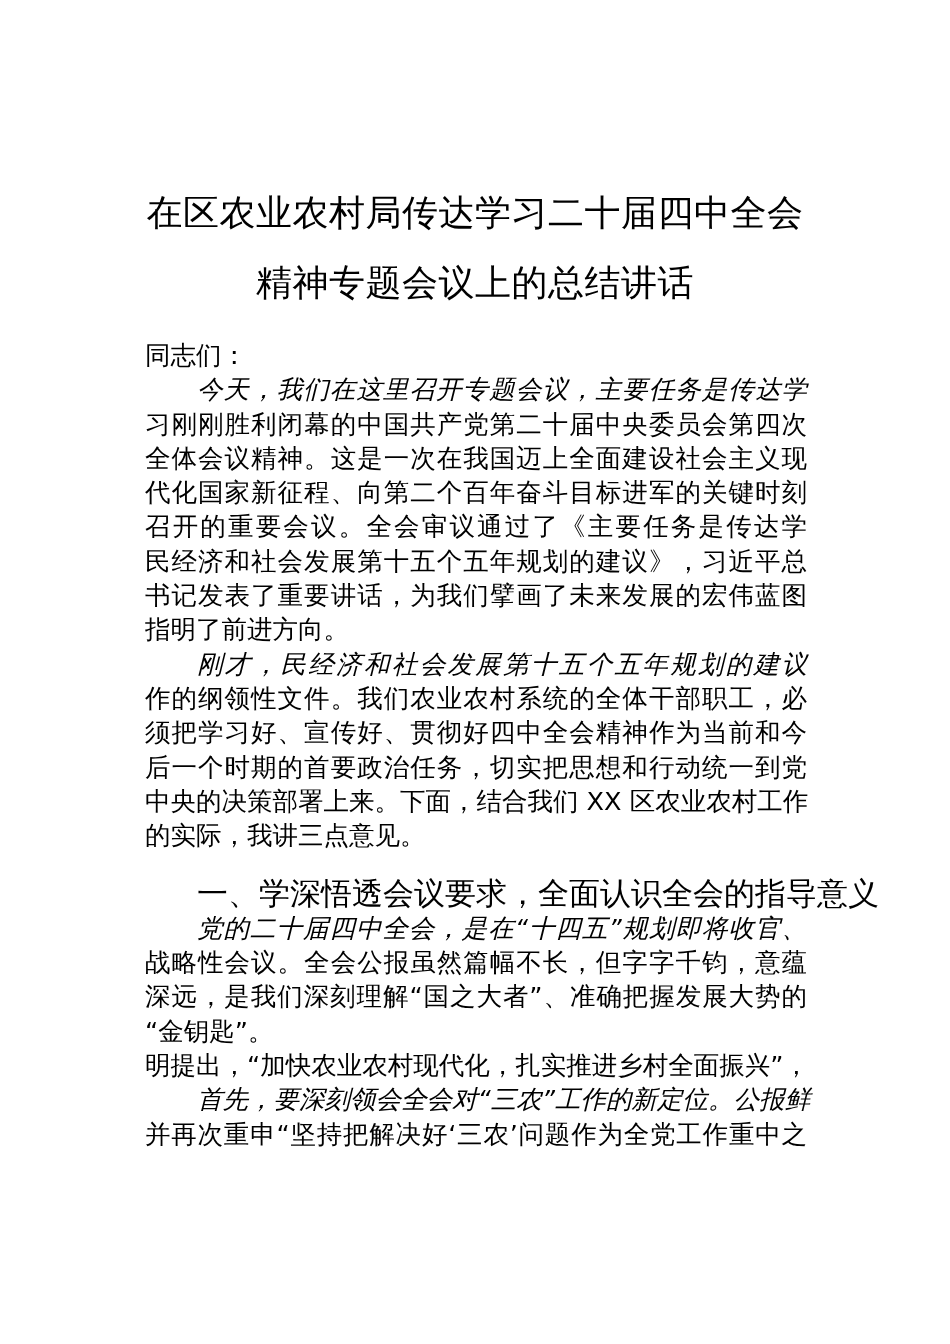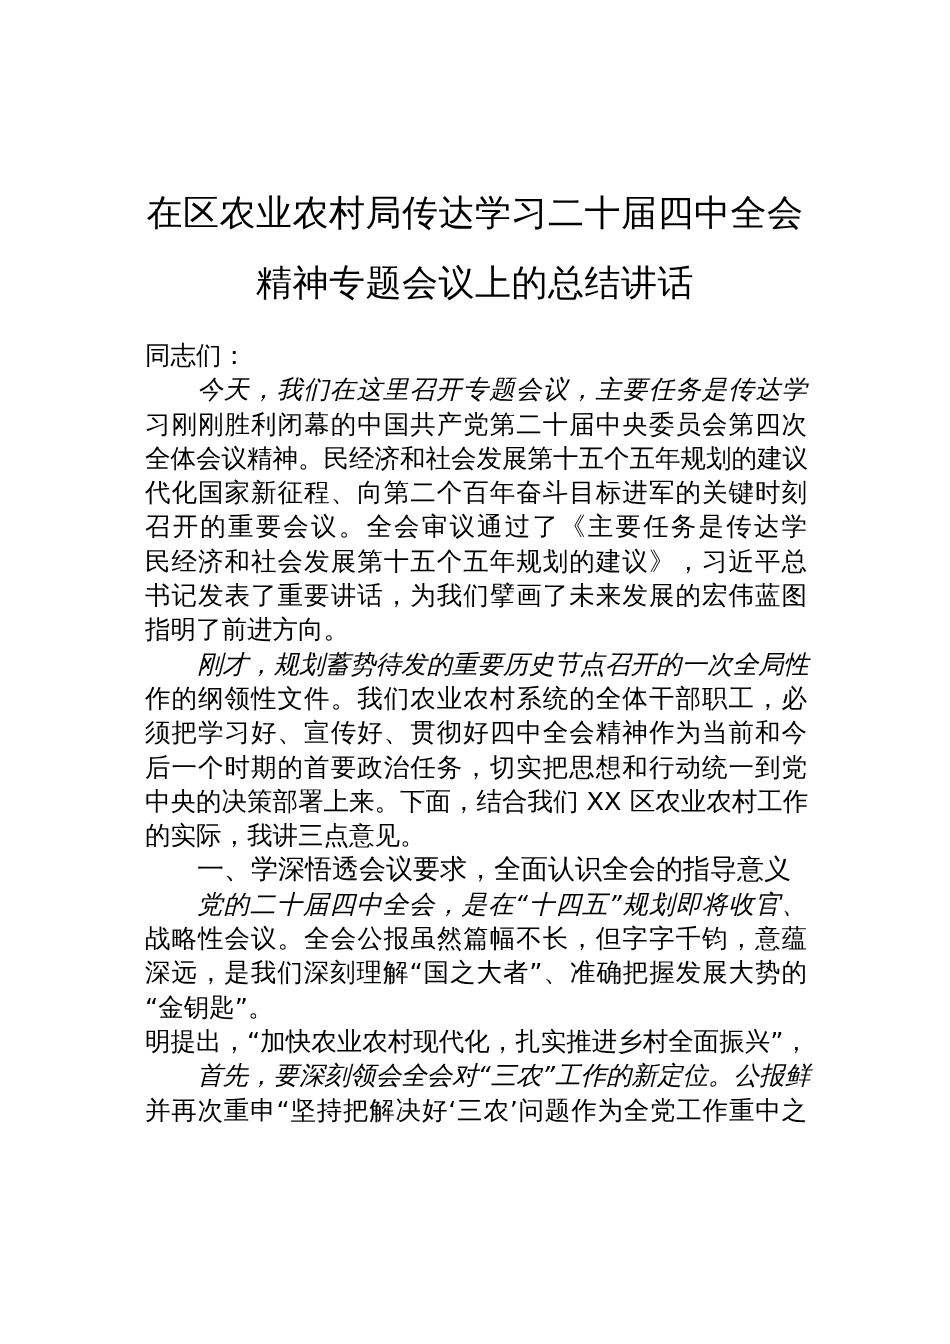--- a/index.html
+++ b/index.html
@@ -53,44 +53,45 @@
   .line.last {
     text-align-last: left;
   }
   .line.indent {
     padding-left: 52px;
     font-style: italic;
   }
   .line.heading {
     padding-left: 52px;
     text-align-last: left;
-    font-size: 27px;
+    font-size: 31px;
+    margin-top: 24px;
   }
 </style>
 </head>
 <body>
 
 <div class="page">
   <div class="title-block">
     <div class="title-line">在区农业农村局传达学习二十届四中全会</div>
     <div class="title-line">精神专题会议上的总结讲话</div>
   </div>
 
   <div class="body-block">
     <div class="line last">同志们：</div>
     <div id="lines">
         <div class="line indent">今天，我们在这里召开专题会议，主要任务是传达学</div>
         <div class="line">习刚刚胜利闭幕的中国共产党第二十届中央委员会第四次</div>
-        <div class="line">全体会议精神。民经济和社会发展第十五个五年规划的建议</div>
+        <div class="line">全体会议精神。这是一次在我国迈上全面建设社会主义现</div>
         <div class="line">代化国家新征程、向第二个百年奋斗目标进军的关键时刻</div>
         <div class="line">召开的重要会议。全会审议通过了《主要任务是传达学</div>
         <div class="line">民经济和社会发展第十五个五年规划的建议》，习近平总</div>
         <div class="line">书记发表了重要讲话，为我们擘画了未来发展的宏伟蓝图</div>
         <div class="line last">指明了前进方向。</div>
-        <div class="line indent">刚才，规划蓄势待发的重要历史节点召开的一次全局性</div>
+        <div class="line indent">刚才，民经济和社会发展第十五个五年规划的建议</div>
         <div class="line">作的纲领性文件。我们农业农村系统的全体干部职工，必</div>
         <div class="line">须把学习好、宣传好、贯彻好四中全会精神作为当前和今</div>
         <div class="line">后一个时期的首要政治任务，切实把思想和行动统一到党</div>
         <div class="line">中央的决策部署上来。下面，结合我们 XX 区农业农村工作</div>
         <div class="line last">的实际，我讲三点意见。</div>
         <div class="line heading">一、学深悟透会议要求，全面认识全会的指导意义</div>
         <div class="line indent">党的二十届四中全会，是在“十四五”规划即将收官、</div>
         <div class="line">战略性会议。全会公报虽然篇幅不长，但字字千钧，意蕴</div>
         <div class="line">深远，是我们深刻理解“国之大者”、准确把握发展大势的</div>
         <div class="line last">“金钥匙”。</div>

